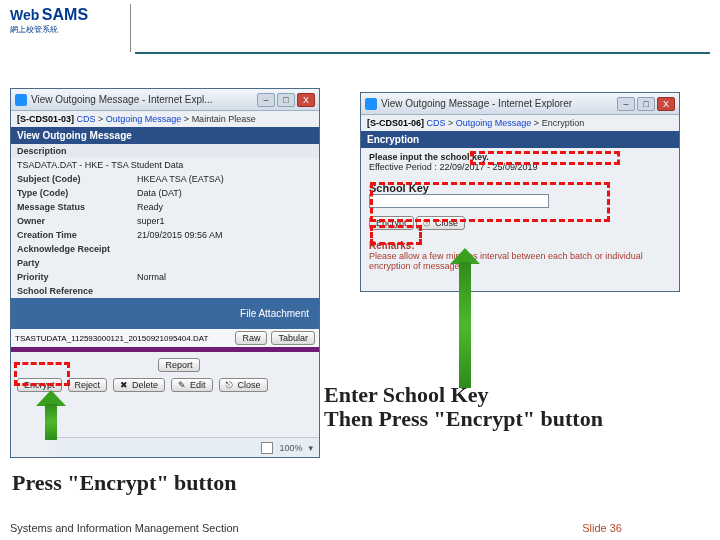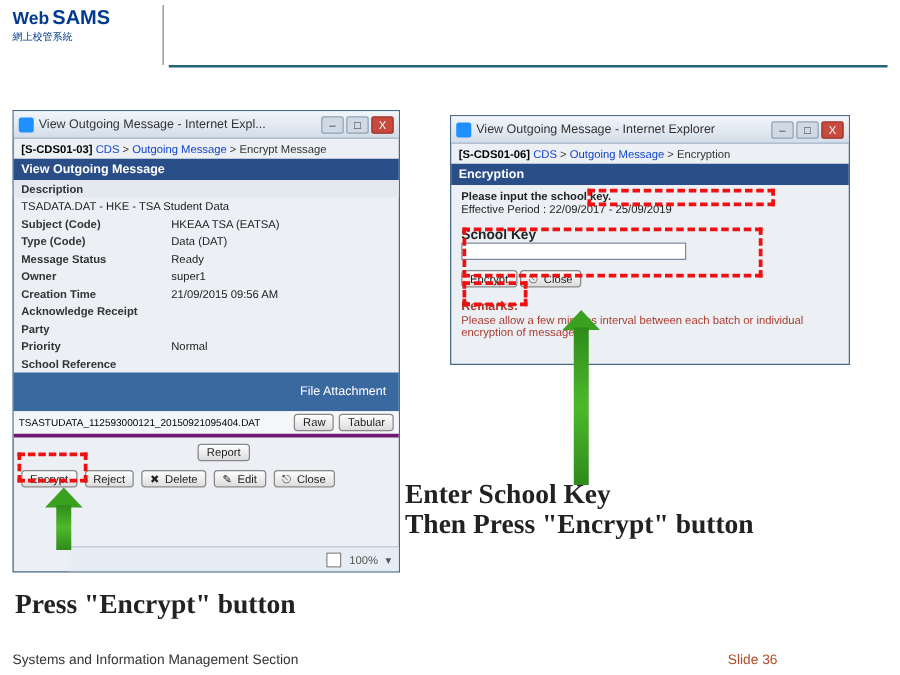--- a/index.html
+++ b/index.html
@@ -35,21 +35,21 @@
   .crumb .link { color:#1144cc; }
 
   .section-hdr { background:#2a4f88; color:#fff; font-weight:bold; font-size:10px; padding:3px 6px; }
   .section-sub { background:#e4e8ef; color:#333; font-weight:bold; font-size:9px; padding:2px 6px; }
 
   .kv { display:grid; grid-template-columns: 120px 1fr; font-size:9px; }
   .kv div { padding:2px 6px; color:#222; }
   .kv .k { font-weight:bold; color:#333; }
 
   .attach-hdr { background:#3a69a0; color:#fff; font-size:10px; text-align:right; padding:10px; }
-  .attach-row { display:flex; align-items:center; font-size:8px; padding:2px 4px; gap:4px; background:#f4f6fa; border-bottom:3px solid #701a75; }
+  .attach-row { display:flex; align-items:center; font-size:8px; padding:2px 4px; gap:4px; background:#f4f6fa; border-bottom:5px solid #701a75; }
   .smbtn {
     display:inline-flex; align-items:center; gap:2px;
     font-size:9px; padding:1px 6px; background:linear-gradient(#fefefe,#dcdcdc);
     border:1px solid #888; border-radius:3px; color:#222;
   }
   .btnrow { padding:4px 6px; display:flex; gap:6px; flex-wrap:wrap; }
   .statusbar { position:absolute; bottom:0; left:0; right:0; height:20px; background:#e7edf4; border-top:1px solid #c0c8d2; display:flex; align-items:center; justify-content:flex-end; font-size:9px; padding:0 6px; gap:6px; color:#555;margin-left:44px;}
   .gearbox { width:12px; height:12px; border:1px solid #888; background:#fff; }
 
   
@@ -106,21 +106,21 @@
     <div class="winbtns">
       <span class="winbtn">–</span>
       <span class="winbtn">□</span>
       <span class="winbtn close">X</span>
     </div>
   </div>
   <div class="crumb">
     <b>[S-CDS01-03]</b>
     <span class="link">CDS</span> &gt;
     <span class="link">Outgoing Message</span> &gt;
-    <span>Encrypt Message</span>
+    <span>Maintain Please</span>
   </div>
   <div class="section-hdr">View Outgoing Message</div>
   <div class="section-sub">Description</div>
   <div class="kv">
     <div style="grid-column:1/3">TSADATA.DAT - HKE - TSA Student Data</div>
     <div class="k">Subject (Code)</div>
     <div>HKEAA TSA (EATSA)</div>
     <div class="k">Type (Code)</div>
     <div>Data (DAT)</div>
     <div class="k">Message Status</div>

